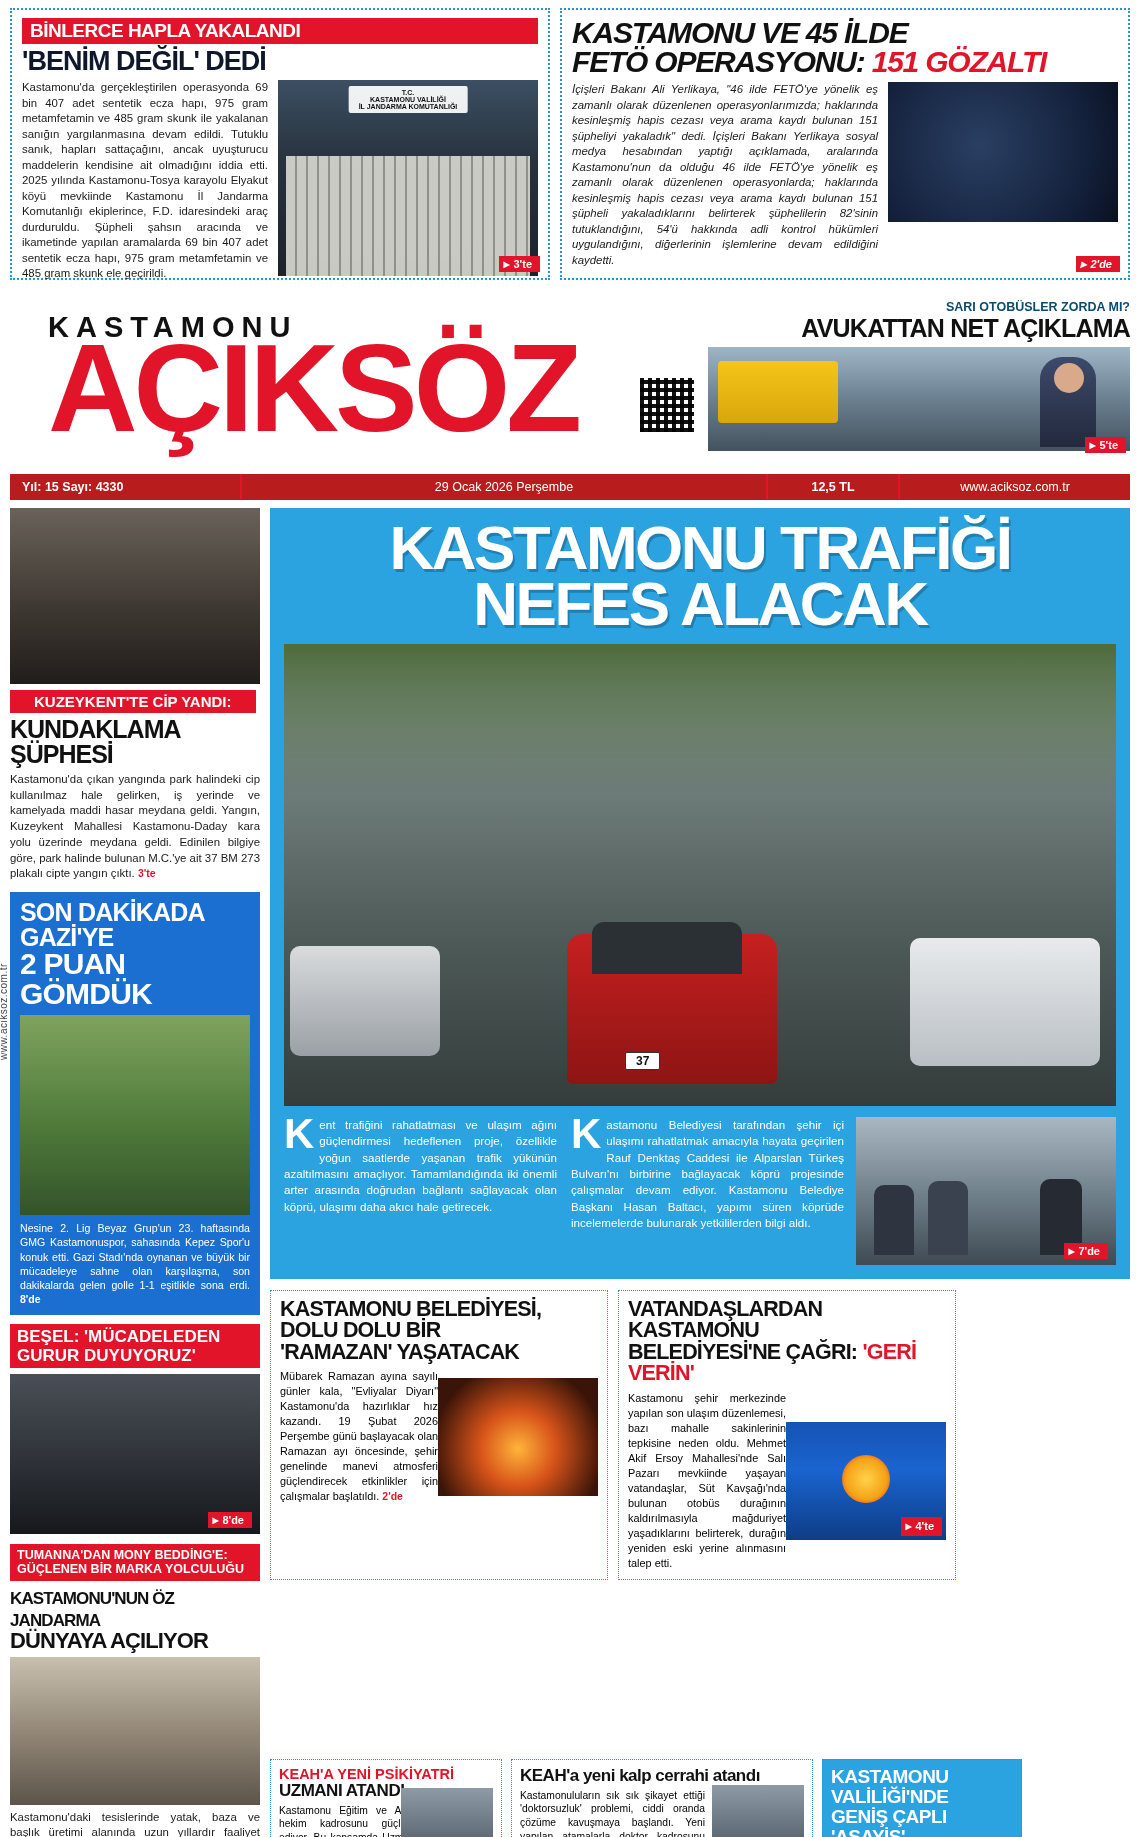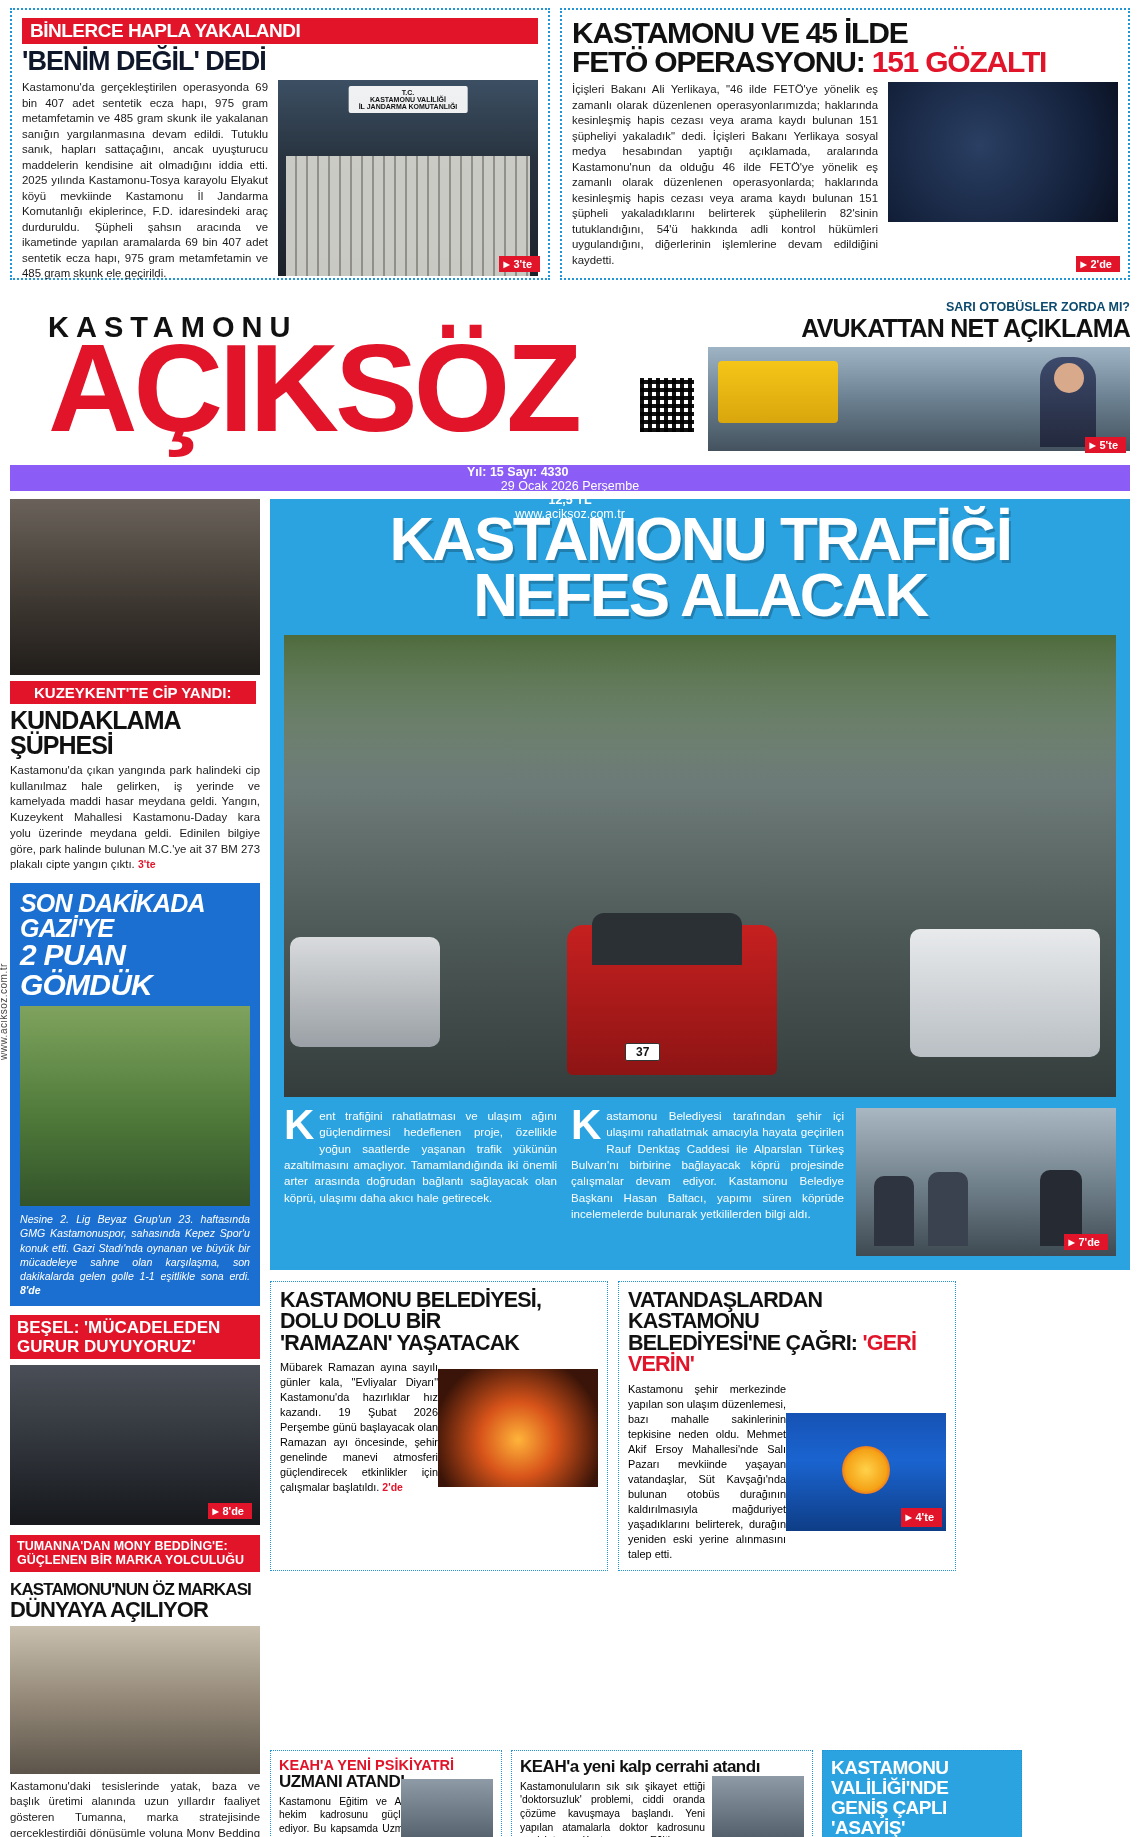--- a/index.html
+++ b/index.html
@@ -15,21 +15,21 @@
 
   
   .top-strip { display: flex; gap: 10px; height: 272px; }
   .teaser {
     border: 2px dotted #2196d6;
     padding: 8px 10px;
     position: relative;
     background: #fff;
   }
   .teaser-left { width: 540px; display: flex; flex-direction: column; }
-  .teaser-right { width: 570px; display: flex; flex-direction: column; }
+  .teaser-right { width: 570px; display: flex; flex-direction: column; font-style: italic; }
 
   .kicker-red {
     background: #e2142a; color: #fff; font-weight: bold; font-size: 19px;
     display: inline-block; padding: 2px 8px; letter-spacing: -0.5px;
     font-family: "Liberation Sans", sans-serif;
   }
   .teaser-head {
     font-size: 27px; font-weight: bold; color: #0f172a; letter-spacing: -1px;
     margin: 4px 0 5px; line-height: 1;
   }
@@ -89,22 +89,22 @@
     letter-spacing: -0.8px; margin-bottom: 4px;
   }
   .mh-photo {
     height: 104px; width: 100%;
     background: linear-gradient(180deg,#9fb4c4 0%,#6b8090 50%,#44525e 100%);
     position: relative;
   }
 
   
   .infobar {
-    height: 26px; background: #8b5cf6; color: #fff; display: flex; align-items: center;
-    font-size: 12.5px; font-weight: bold; margin-top: 1px; position: relative; flex-direction: column;
+    height: 26px; background: #b91c1c; color: #fff; display: flex; align-items: center;
+    font-size: 12.5px; font-weight: bold; margin-top: 10px; position: relative;
   }
   .infobar .left { padding-left: 12px; width: 230px; }
   .infobar .mid { flex: 1; text-align: center; font-weight: normal; }
   .infobar .price { width: 130px; text-align: center; }
   .infobar .site { width: 230px; text-align: center; font-weight: normal; }
   .infobar .sep { width: 2px; height: 26px; background: #e2142a; }
 
   
   .main { display: flex; gap: 10px; margin-top: 8px; height: 1242px; }
   .col-left { width: 250px; }
@@ -120,21 +120,21 @@
   }
   .left-head {
     font-size: 25px; font-weight: bold; color: #111; letter-spacing: -1px;
     margin: 4px 0 5px; line-height: 1;
   }
   .left-text { font-size: 11.4px; line-height: 1.38; text-align: justify; color: #1a1a1a; }
   .inline-ref {
     color: #e2142a; font-weight: bold; font-size: 10.5px; white-space: nowrap;
   }
 
-  .blue-box { background: #1b6fd0; padding: 8px 10px; margin-top: 10px; font-style: italic; }
+  .blue-box { background: #1b6fd0; padding: 8px 10px; margin-top: 10px; }
   .blue-box .bh {
     color: #fff; font-size: 25px; font-weight: bold; line-height: 0.98;
     letter-spacing: -0.8px;
   }
   .sport-photo {
     height: 200px; margin-top: 7px;
     background: linear-gradient(180deg,#7fa35e 0%,#4f7a3a 55%,#33532a 100%);
   }
   .sport-caption { color: #fff; font-size: 10.6px; line-height: 1.35; margin-top: 6px; text-align: justify;}
 
@@ -323,21 +323,21 @@
       </div>
       <div class="coach-photo">
         <div class="page-ref">8'de</div>
       </div>
 
       <div class="brand-kicker">
         <span>TUMANNA'DAN MONY BEDDİNG'E:</span><br>
         <span>GÜÇLENEN BİR MARKA YOLCULUĞU</span>
       </div>
       <div class="brand-head">
-        <span style="font-size:17px;">KASTAMONU'NUN ÖZ MARKASI</span><br>
+        <span style="font-size:17px;">KASTAMONU'NUN ÖZ JANDARMA</span><br>
         <span>DÜNYAYA AÇILIYOR</span>
       </div>
       <div class="brand-photo"></div>
       <div class="left-text" style="margin-top:5px;">
         <span>Kastamonu'daki tesislerinde yatak, baza ve başlık üretimi alanında uzun yıllardır faaliyet gösteren Tumanna, marka stratejisinde gerçekleştirdiği dönüşümle yoluna Mony Bedding adıyla devam ediyor.</span>
         
       </div>
     </div>
 
     <div class="col-right">

